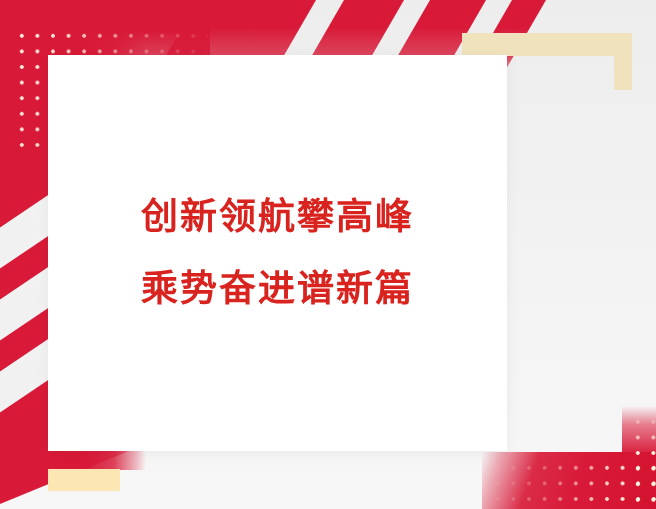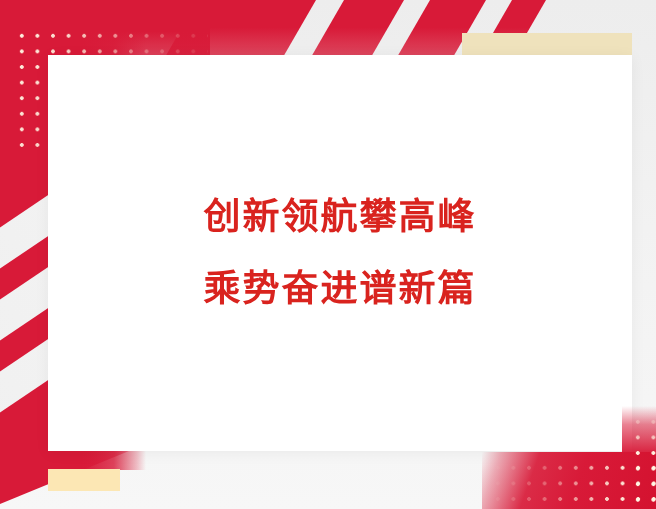--- a/index.html
+++ b/index.html
@@ -155,21 +155,21 @@
   #gold-bar {
     left: 48px; top: 469px;
     width: 72px; height: 22px;
     background: #fce7b4;
   }
 
   
   #card {
     position: absolute;
     left: 48px; top: 55px;
-    width: 584px; height: 396px;
+    width: 459px; height: 396px;
     background: #ffffff;
     box-shadow: 0 2px 14px rgba(0,0,0,0.055);
     display: flex;
     flex-direction: column;
     align-items: center;
     justify-content: center;
   }
 
   #headline {
     text-align: center;

